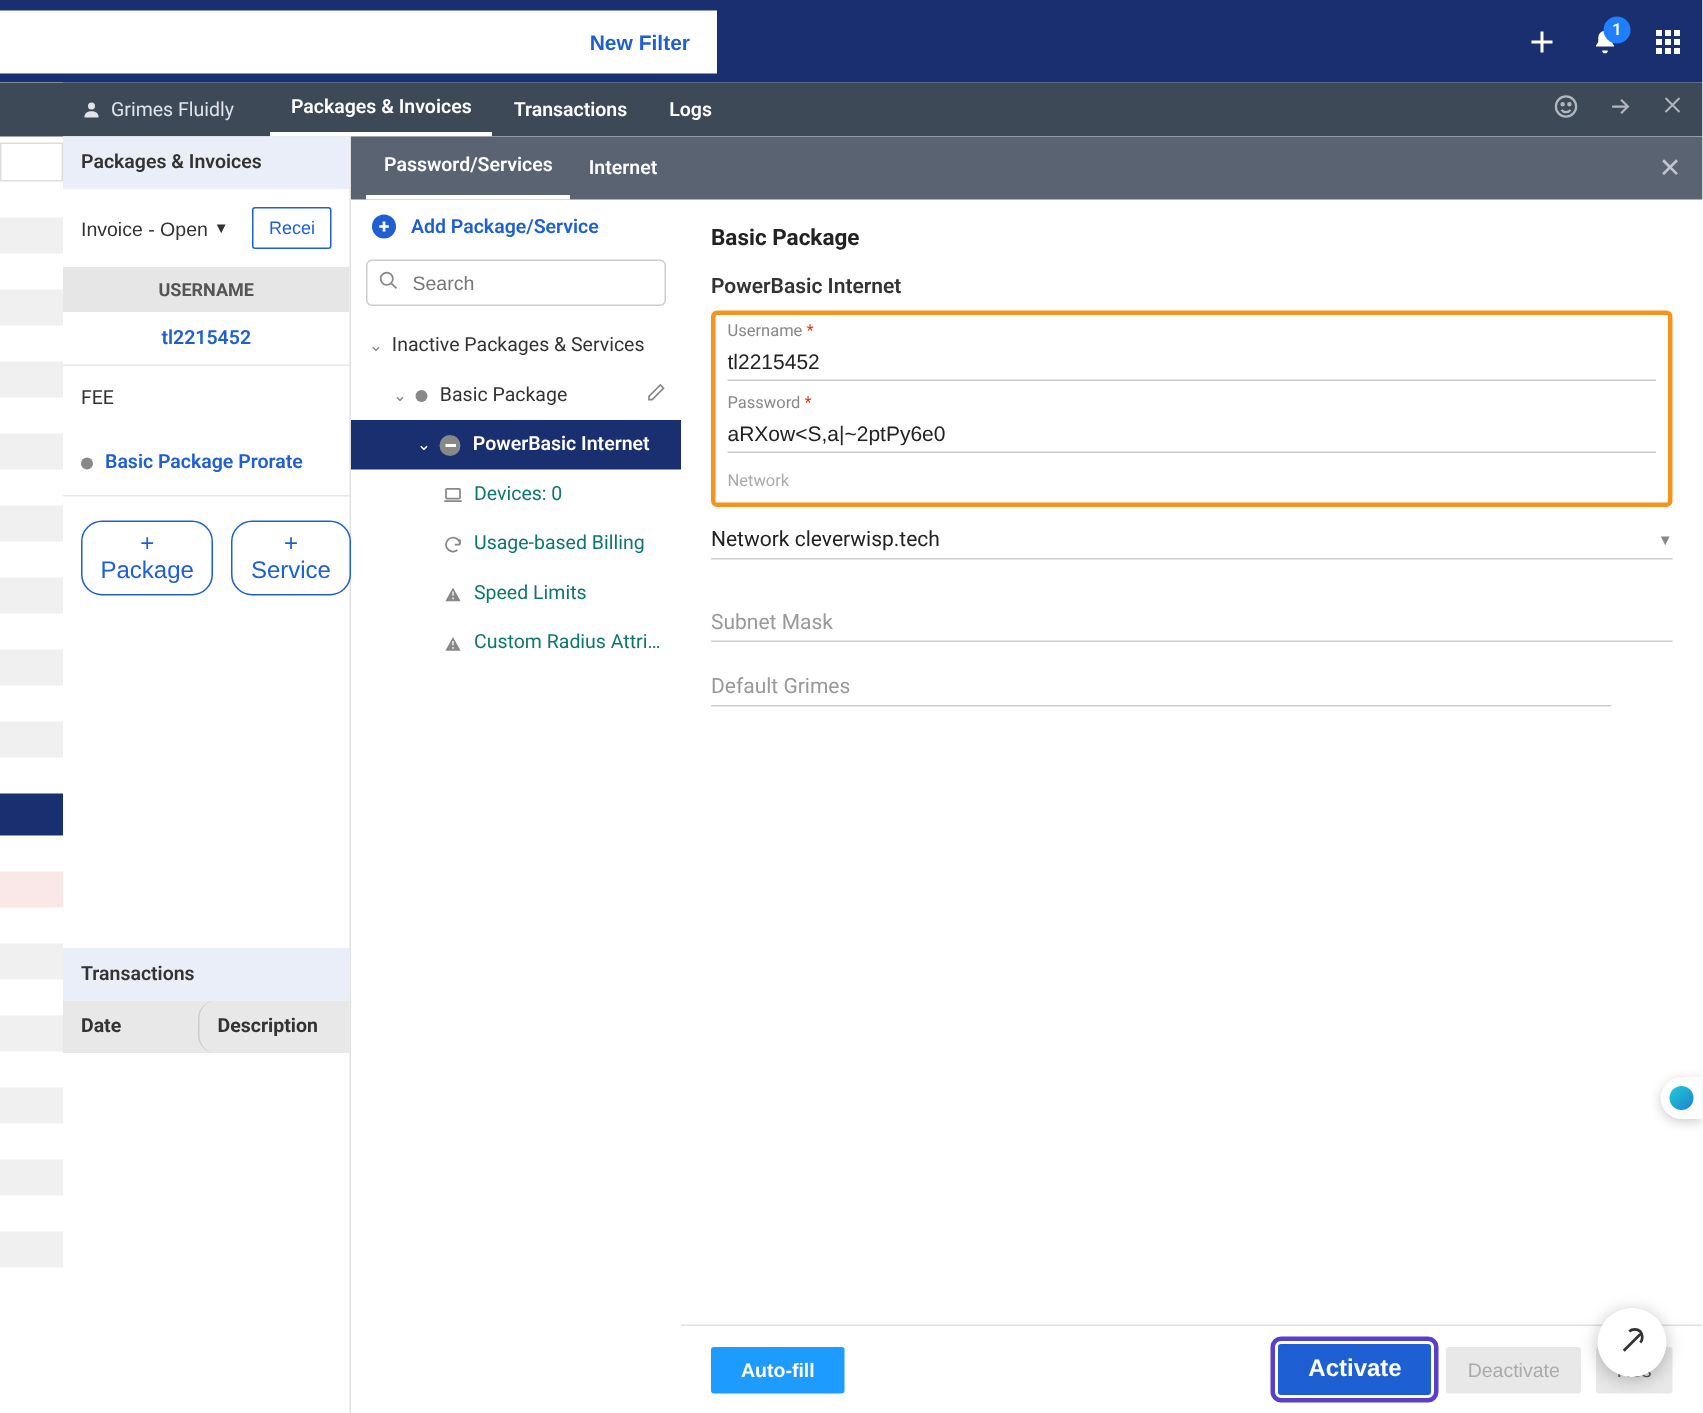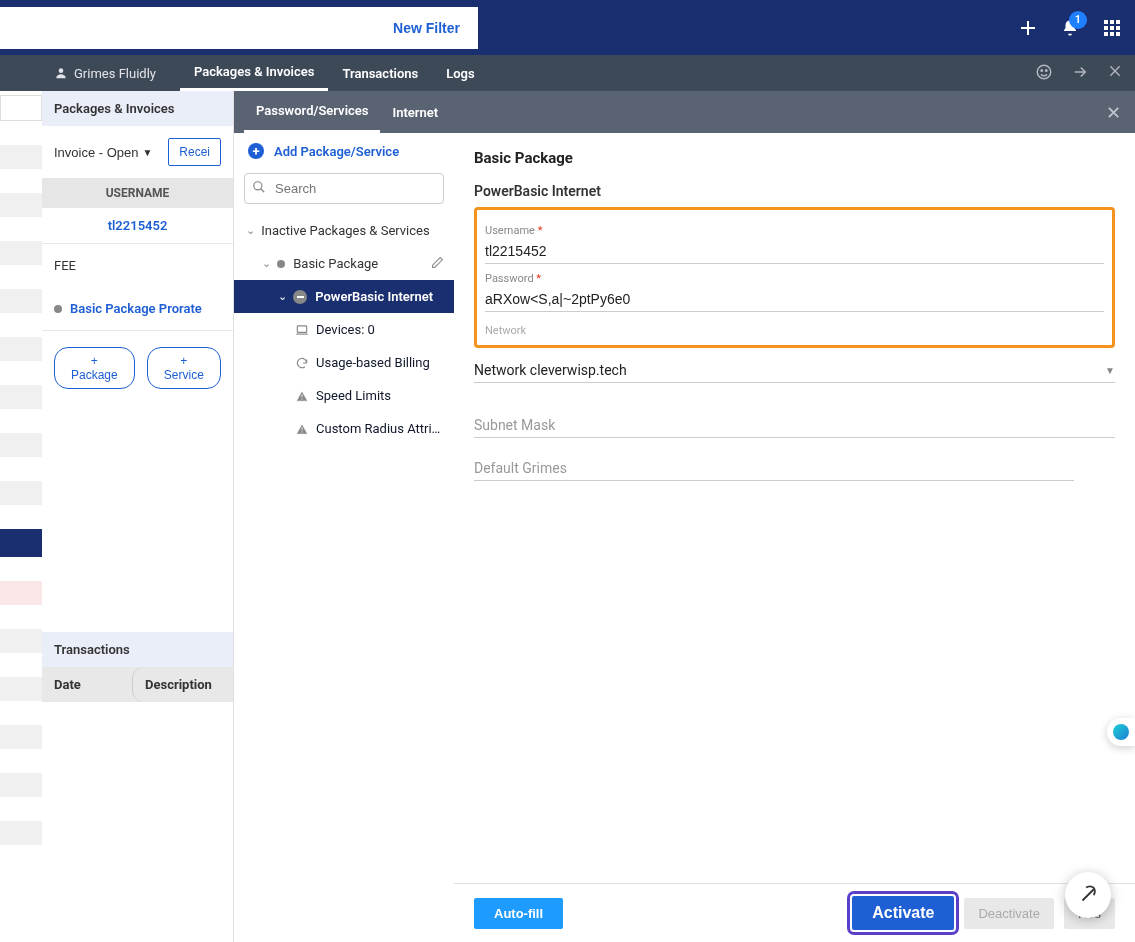--- a/index.html
+++ b/index.html
@@ -40,21 +40,21 @@
 .pi-invoice-btn { background: none; border: none; color: #333; font-size: 13px; cursor: pointer; display: flex; align-items: center; }
 .pi-invoice-btn .caret { margin-left: 4px; font-size: 10px; }
 .pi-recei-btn { border: 1px solid #1e5fd4; color: #1e5fd4; background: #fff; padding: 6px 10px; border-radius: 2px; font-size: 12px; cursor: pointer; }
 .pi-username-header { background: #e6e6e6; text-align: center; padding: 8px; font-weight: 700; font-size: 12px; color: #555; }
 .pi-username-val { text-align: center; padding: 10px; color: #1e5fd4; font-weight: 600; font-size: 13px; border-bottom: 1px solid #e8e8e8; }
 .pi-item-header { background: #d4d4d4; padding: 10px 12px; font-weight: 700; color: #333; font-size: 13px; margin-top: 16px; }
 .pi-fee { padding: 14px 12px; color: #333; font-size: 13px; }
 .pi-basic-pkg { padding: 14px 12px; color: #1e5fd4; font-weight: 600; font-size: 13px; display: flex; align-items: center; border-bottom: 1px solid #e8e8e8; }
 .pi-basic-pkg .dot { width: 8px; height: 8px; background: #888; border-radius: 50%; margin-right: 8px; }
 .pi-add-btns { display: flex; gap: 12px; padding: 16px 12px; }
-.pi-add-btn { border: 1px solid #1e5fd4; color: #1e5fd4; background: #fff; padding: 6px 12px; border-radius: 14px; font-size: 12px; cursor: pointer; }
+.pi-add-btn { border: 1px solid #1e5fd4; color: #1e5fd4; background: #fff; padding: 6px 12px; border-radius: 14px; font-size: 16px; cursor: pointer; }
 .pi-trans-header { background: #eaeef9; padding: 10px 12px; font-weight: 600; color: #333; font-size: 13px; margin-top: auto; }
 .pi-table-header { display: flex; background: #e8e8e8; }
 .pi-table-header .col { padding: 10px 12px; font-weight: 700; font-size: 13px; color: #333; }
 .pi-table-header .col.date { width: 90px; }
 .pi-table-header .col.desc { flex: 1; border-left: 1px solid #ccc; border-radius: 12px; }
 
 
 .tree-sidebar { width: 220px; background: #fff; display: flex; flex-direction: column; }
 .tree-tabs { background: #5a6372; height: 42px; display: flex; align-items: center; padding: 0 10px; position: relative; }
 .tree-tab { color: #fff; padding: 0 12px; height: 42px; display: flex; align-items: center; font-size: 13px; cursor: pointer; font-weight: 600; }
@@ -65,34 +65,34 @@
 .tree-search input { width: 100%; padding: 7px 8px 7px 30px; border: 1px solid #ccc; border-radius: 4px; font-size: 13px; }
 .tree-search .mag { position: absolute; left: 8px; top: 7px; color: #888; }
 .tree-node { padding: 9px 10px; display: flex; align-items: center; font-size: 13px; cursor: pointer; position: relative; }
 .tree-node.level1 { padding-left: 12px; color: #333; }
 .tree-node.level2 { padding-left: 28px; color: #333; }
 .tree-node.level2 .dot { width: 8px; height: 8px; background: #888; border-radius: 50%; margin-right: 8px; }
 .tree-node.level3 { padding-left: 44px; color: #333; background: #1a2f6f; color: #fff; }
 .tree-node.level3.selected { background: #1a2f6f; }
 .tree-node.level3 .minus-circle { width: 14px; height: 14px; border-radius: 50%; background: #888; display: inline-flex; align-items: center; justify-content: center; margin-right: 8px; }
 .tree-node.level3 .minus-circle::before { content: ''; width: 7px; height: 2px; background: #fff; }
-.tree-node.level4 { padding-left: 60px; color: #0f172a; }
+.tree-node.level4 { padding-left: 60px; color: #0f766e; }
 .tree-node .chev { margin-right: 6px; color: #888; font-size: 11px; }
 .tree-node.level3 .chev { color: #fff; }
 .tree-node .icon-slot { width: 16px; margin-right: 6px; color: #888; display: inline-flex; align-items: center; justify-content: center; }
 .tree-node.level2 .edit-icon { position: absolute; right: 10px; color: #888; }
 
 
 .form-panel { flex: 1; background: #fff; display: flex; flex-direction: column; position: relative; }
 .form-tabs-bar { background: #5a6372; height: 42px; display: flex; align-items: center; position: relative; }
 .form-close-x { position: absolute; right: 14px; color: #c0c4cc; cursor: pointer; font-size: 18px; }
 .form-body { padding: 16px 20px; flex: 1; overflow: auto; }
 .form-title { font-size: 15px; font-weight: 700; color: #222; margin-bottom: 16px; }
 .form-sub { font-size: 14px; font-weight: 600; color: #333; margin-bottom: 8px; }
-.highlight-box { border: 3px solid #f5931f; border-radius: 4px; padding: 14px 8px 4px; margin-bottom: 10px; }
+.highlight-box { border: 3px solid #f5931f; border-radius: 4px; padding: 4px 8px 4px; margin-bottom: 10px; }
 .form-field { margin-bottom: 8px; }
 .form-field .lbl { font-size: 11px; color: #888; display: block; margin-bottom: 2px; }
 .form-field .lbl .req { color: #e2381e; }
 .form-field .val { font-size: 14px; color: #222; padding: 4px 0; border-bottom: 1px solid #ccc; display: block; width: 100%; border-top: none; border-left: none; border-right: none; outline: none; }
 .form-field .val.truncated { color: #aaa; font-size: 11px; }
 .form-field.select-field .val { display: flex; justify-content: space-between; align-items: center; cursor: pointer; }
 .form-field.select-field .caret-d { color: #888; font-size: 10px; }
 .form-field .placeholder { color: #999; font-size: 14px; padding: 10px 0 4px; border-bottom: 1px solid #ccc; display: block; }
 .form-footer { border-top: 1px solid #e0e0e0; padding: 12px 20px; display: flex; align-items: center; background: #fff; }
 .btn-autofill { background: #1e9bff; color: #fff; border: none; padding: 8px 20px; font-size: 13px; font-weight: 600; border-radius: 2px; cursor: pointer; }

